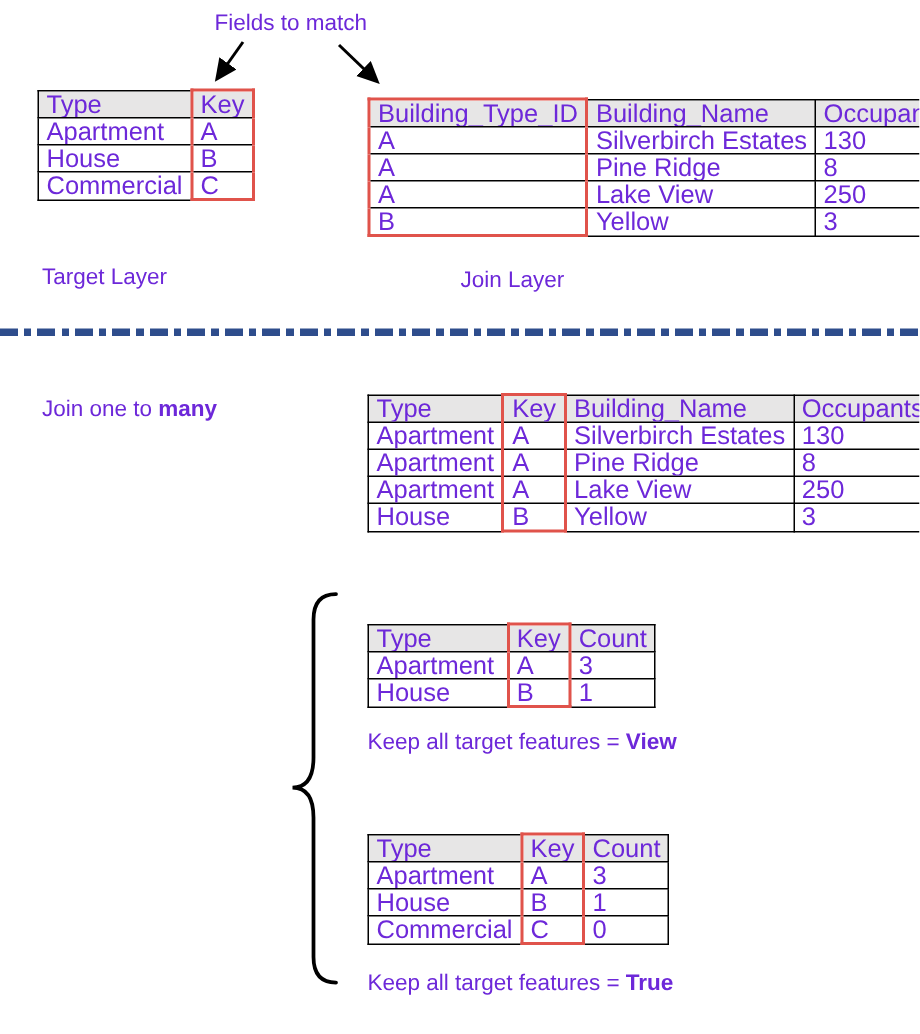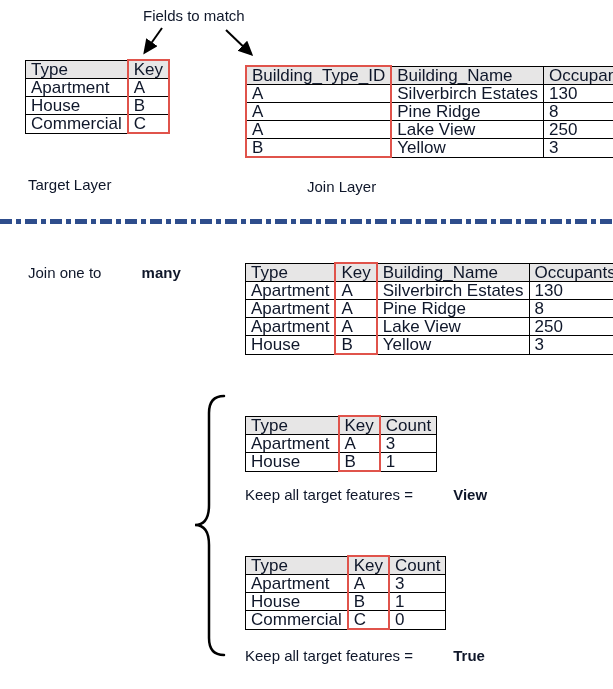--- a/index.html
+++ b/index.html
@@ -8,28 +8,28 @@
     --divider: #2e4d8c;
   }
   * { margin: 0; padding: 0; box-sizing: border-box; }
   html, body { background: #ffffff; }
   #canvas {
     position: relative;
     width: 613px;
     height: 689px;
     background: #ffffff;
     font-family: "Liberation Sans", sans-serif;
-    color: #0f172a;
+    color: #6d28d9;
     overflow: hidden;
   }
   .abs { position: absolute; }
 
   
   .lbl { font-size: 15px; white-space: nowrap; }
-  .lbl b { font-weight: bold; margin-left: 36px; }
+  .lbl b { font-weight: bold; }
 
   
   table {
     border-collapse: collapse;
     table-layout: fixed;
     font-family: "Liberation Sans", sans-serif;
     font-size: 17px;
   }
   th, td {
     border: 1px solid #000;

